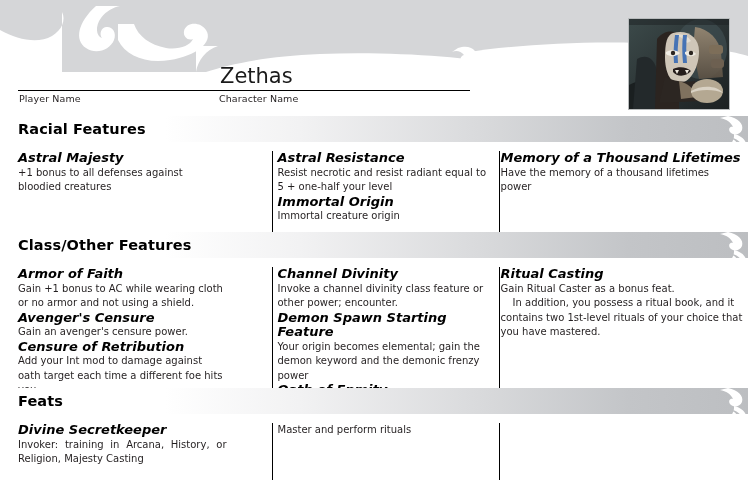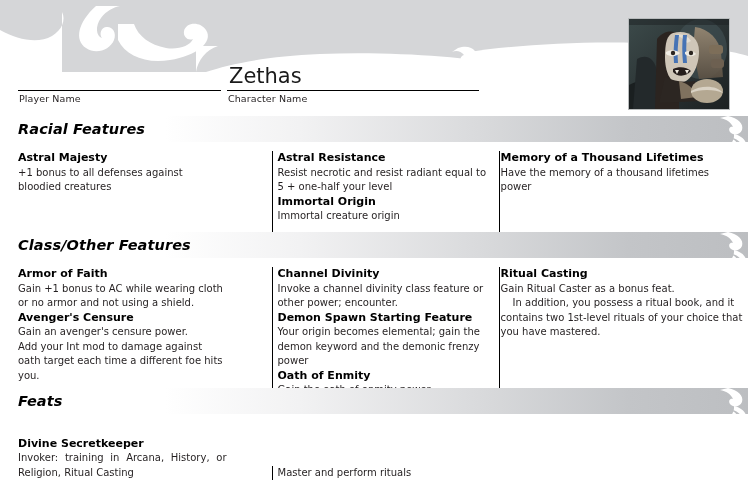--- a/index.html
+++ b/index.html
@@ -72,21 +72,21 @@
     padding-top: 2px;
     padding-left: 1px;
     letter-spacing: 0.1px;
   }
   #field-player {
     left: 18px;
     top: 0;
     width: 203px;
   }
   #field-character {
-    left: 227px;
+    left: 218px;
     top: 0;
     width: 252px;
   }
 
   
   .section {
     position: relative;
     width: 748px;
   }
   .section-bar {
@@ -106,21 +106,20 @@
     position: absolute;
     left: 18px;
     top: 0;
     height: 26px;
     line-height: 26px;
     font-size: 14.5px;
     font-weight: bold;
     color: #000000;
     letter-spacing: 0.1px;
     white-space: nowrap;
-    font-style: italic;
   }
   .section-flourish {
     position: absolute;
     right: 0;
     top: 0;
     width: 40px;
     height: 32px;
   }
 
   
@@ -133,41 +132,42 @@
   }
   .col {
     box-sizing: border-box;
     padding-right: 5px;
   }
   .col-1 { width: 244px; padding-left: 18px; }
   .col-2 { width: 240px; padding-left: 5px; border-left: 1px solid #000000; margin-left: 40px; }
   .col-3 { width: 264px; padding-left: 1px; border-left: 1px solid #000000; }
 
   .entry-name {
-    font-size: 11px;
+    font-size: 13px;
     font-weight: bold;
     color: #000000;
     line-height: 14.5px;
+    font-style: italic;
   }
   .entry-desc {
     font-size: 10px;
     color: #231f20;
     line-height: 14.5px;
   }
   .entry-desc.indent {
     text-indent: 12px;
   }
   .entry-desc.justify {
     text-align: justify;
   }
 
   
   .body-racial { height: 90px; }
   .body-class  { height: 130px; }
-  .body-feats  { height: 66px; align-items: flex-end; }
+  .body-feats  { height: 66px; }
 </style>
 </head>
 <body>
 
 <div class="header">
 
   <div class="header-band">
     <svg width="748" height="72" viewBox="0 0 748 72" xmlns="http://www.w3.org/2000/svg">
       <rect x="0" y="0" width="748" height="72" fill="#d5d6d8"></rect>
       <g fill="#ffffff">
@@ -290,20 +290,21 @@
       <path d="M24 22 C 30 23, 34 27, 33 31 C 32 33, 28 33, 27 31 C 26 29, 28 28, 29 29
                C 29 26, 27 24, 24 23 Z" fill="#bcbec1"></path>
     </svg>
   </div>
   <div class="columns body-class">
     <div class="col col-1">
       <div class="entry-name">Armor of Faith</div>
       <div class="entry-desc">Gain +1 bonus to AC while wearing cloth or no armor and not using a shield.</div>
       <div class="entry-name">Avenger's Censure</div>
       <div class="entry-desc">Gain an avenger's censure power.</div>
+      <div class="entry-name">Censure of Retribution</div>
       <div class="entry-desc">Add your Int mod to damage against oath target each time a different foe hits you.</div>
     </div>
     <div class="col col-2">
       <div class="entry-name">Channel Divinity</div>
       <div class="entry-desc">Invoke a channel divinity class feature or other power; encounter.</div>
       <div class="entry-name">Demon Spawn Starting Feature</div>
       <div class="entry-desc">Your origin becomes elemental; gain the demon keyword and the demonic frenzy power</div>
       <div class="entry-name">Oath of Enmity</div>
       <div class="entry-desc">Gain the oath of enmity power</div>
     </div>
@@ -323,20 +324,20 @@
                C 23 6, 18 3, 12 2 Z" fill="#ffffff"></path>
       <path d="M26 18 C 34 20, 39 25, 38 30 L 38 32 L 20 32 C 23 28, 26 24, 26 20
                C 26 19, 26 18, 26 18 Z" fill="#ffffff"></path>
       <path d="M24 22 C 30 23, 34 27, 33 31 C 32 33, 28 33, 27 31 C 26 29, 28 28, 29 29
                C 29 26, 27 24, 24 23 Z" fill="#bcbec1"></path>
     </svg>
   </div>
   <div class="columns body-feats">
     <div class="col col-1">
       <div class="entry-name">Divine Secretkeeper</div>
-      <div class="entry-desc justify">Invoker: training in Arcana, History, or Religion, Ritual Casting</div>
+      <div class="entry-desc justify">Invoker: training in Arcana, History, or Religion, Majesty Casting</div>
     </div>
     <div class="col col-2">
       <div class="entry-desc">Master and perform rituals</div>
     </div>
     <div class="col col-3"></div>
   </div>
 </div>
 
 </body></html>

